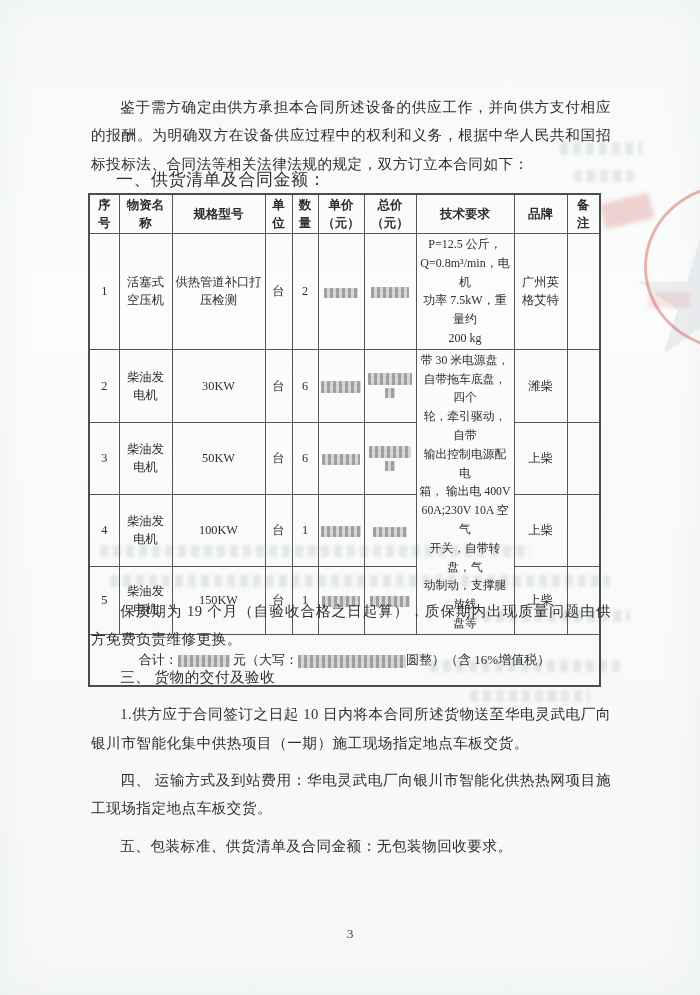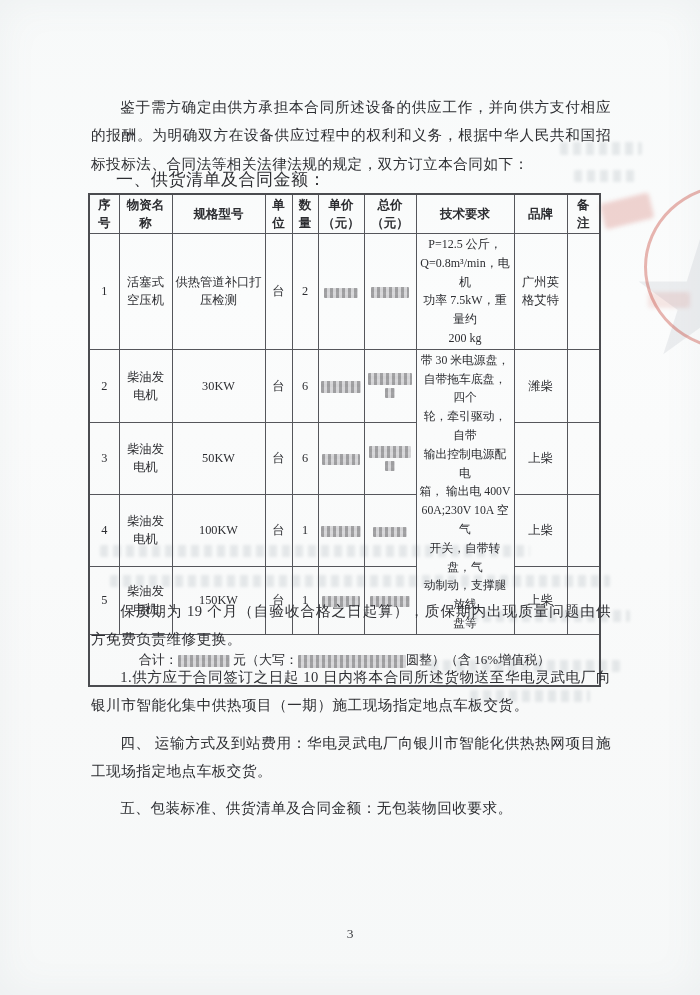--- a/index.html
+++ b/index.html
@@ -238,20 +238,21 @@
       <td colspan="10" class="total-cell">
         <span>合计：</span><span class="redact" style="width:52px;height:12px;"></span>
         <span>元（大写：</span><span class="redact" style="width:108px;height:13px;"></span><span>圆整）（含 16%增值税）</span>
       </td>
     </tr>
   </tbody>
     </table>
 
   <div class="body-text lower">
     <p>保质期为 19 个月（自验收合格之日起算），质保期内出现质量问题由供方免费负责维修更换。</p>
+    <p>三、 货物的交付及验收</p>
     <p>1.供方应于合同签订之日起 10 日内将本合同所述货物送至华电灵武电厂向银川市智能化集中供热项目（一期）施工现场指定地点车板交货。</p>
     <p>四、 运输方式及到站费用：华电灵武电厂向银川市智能化供热热网项目施工现场指定地点车板交货。</p>
     <p>五、包装标准、供货清单及合同金额：无包装物回收要求。</p>
   </div>
 
   <div class="page-num">3</div>
 
 </div>
 
 </body></html>

